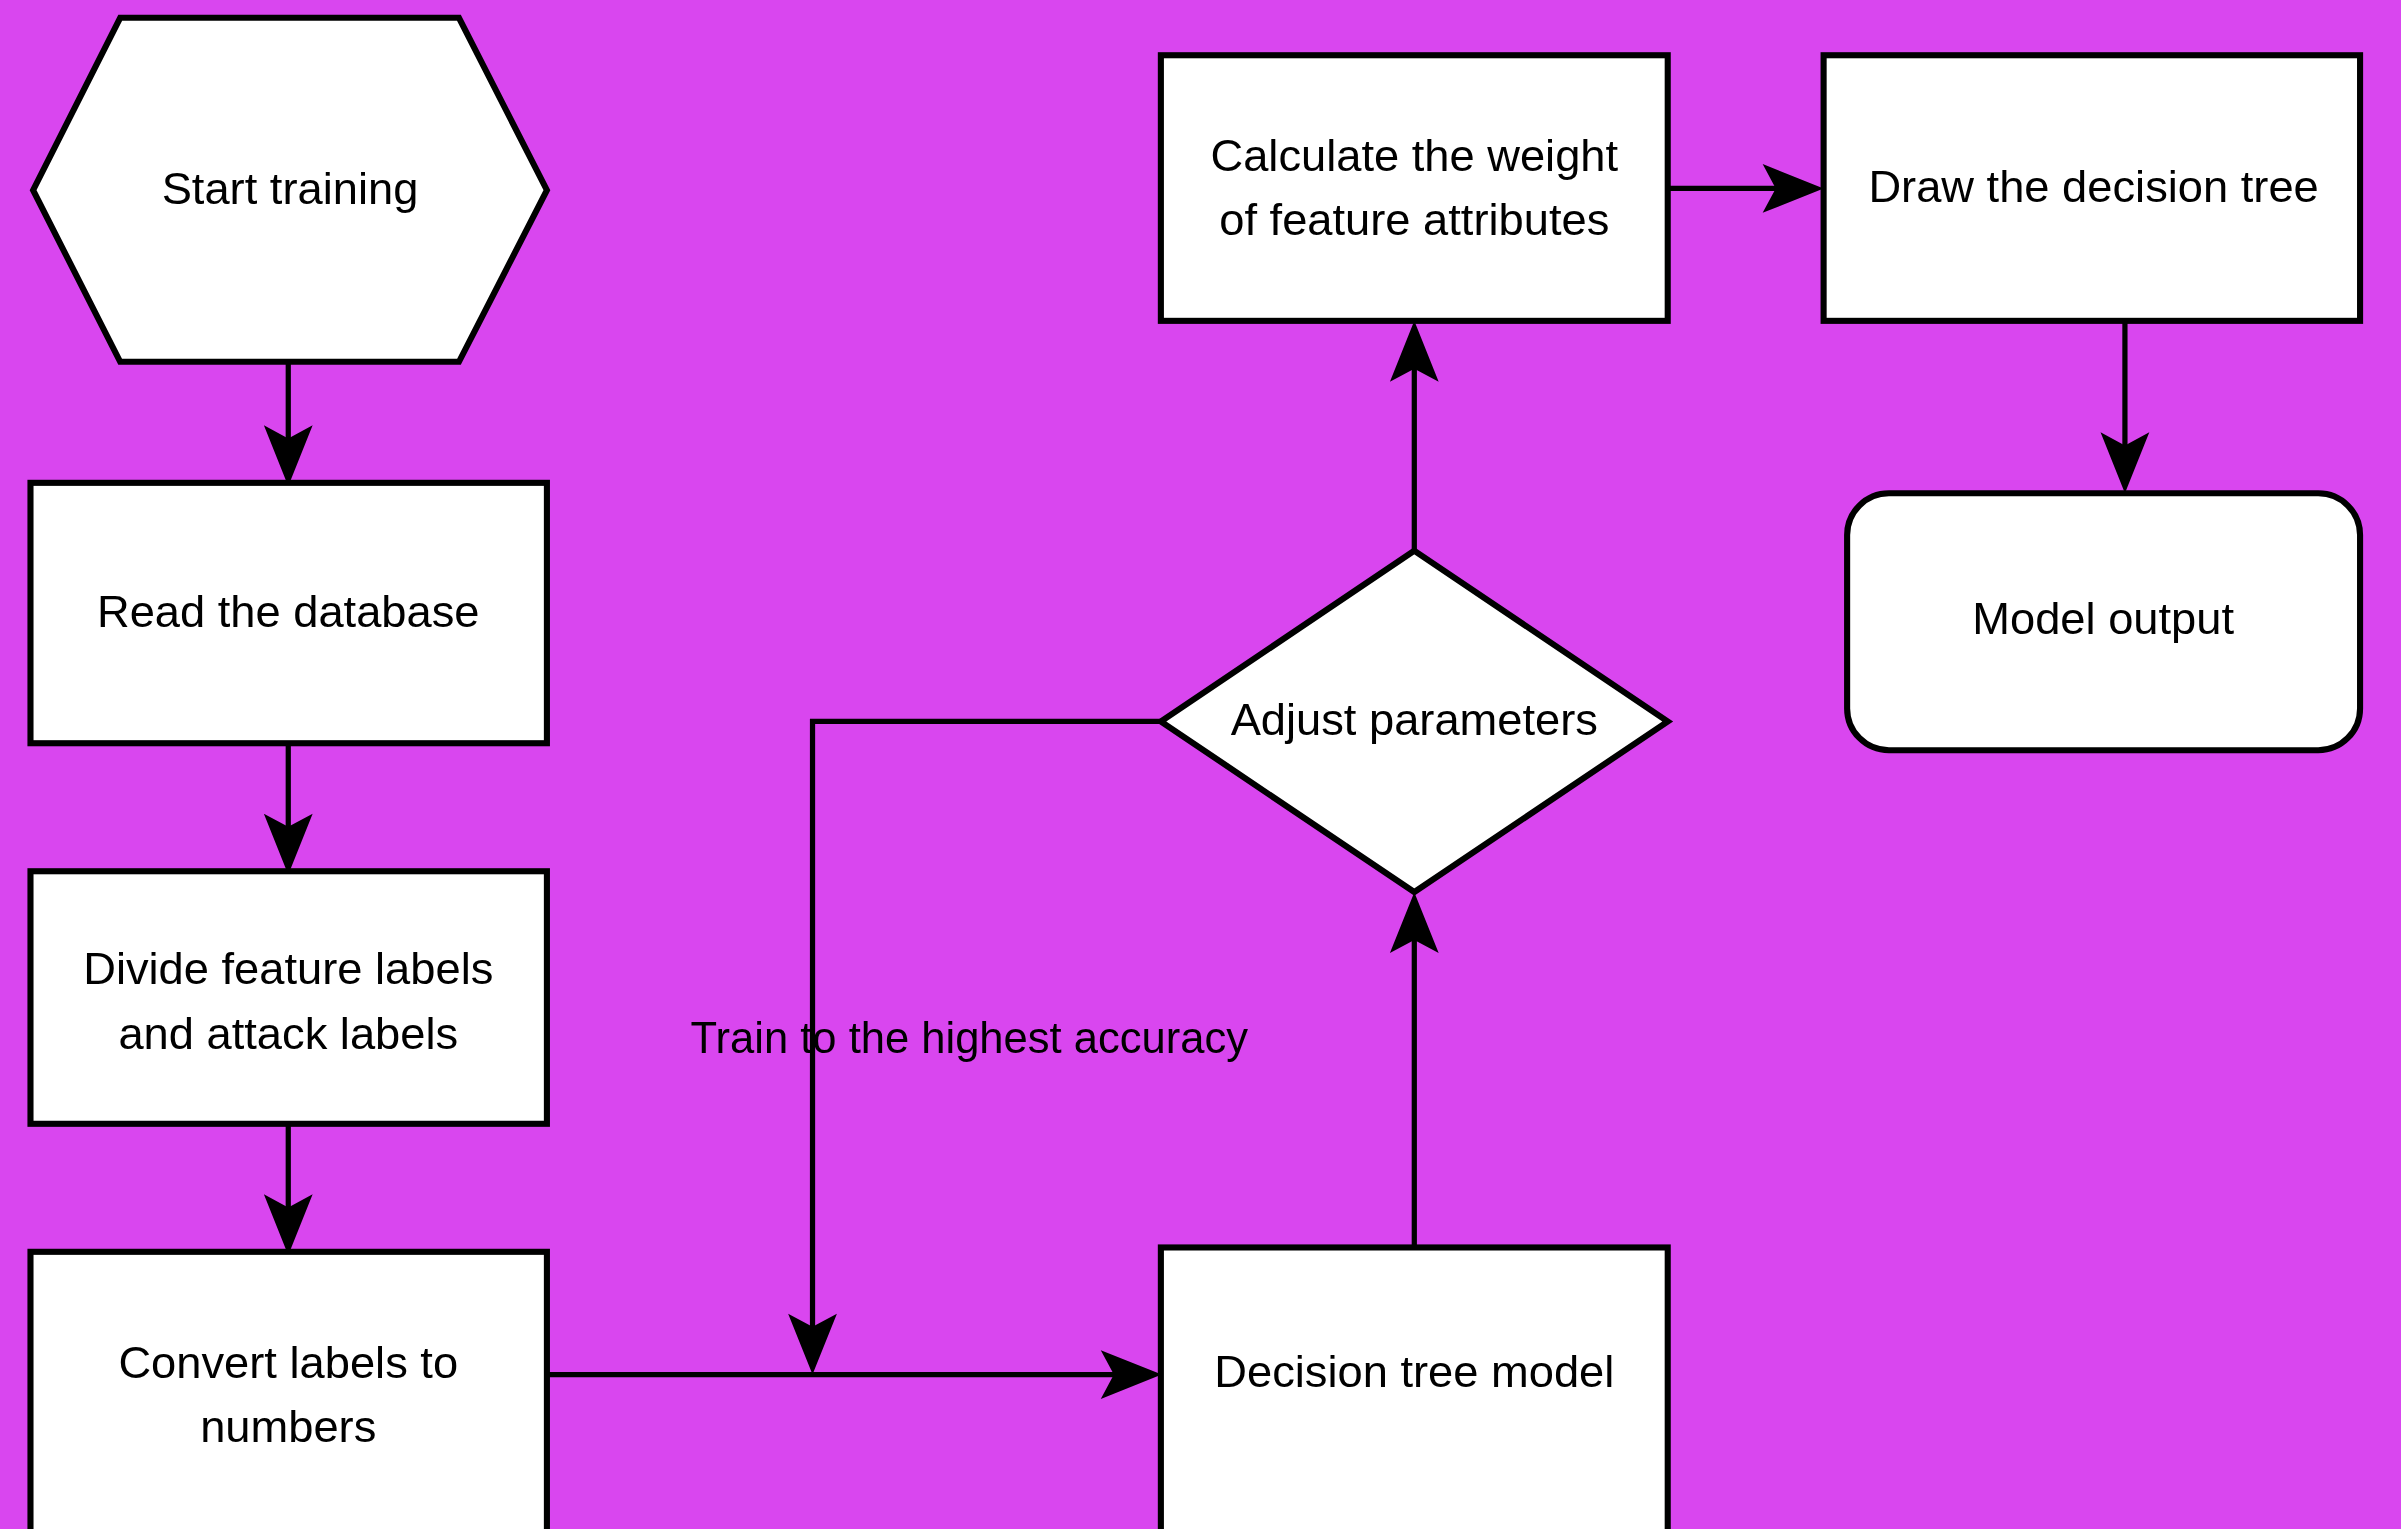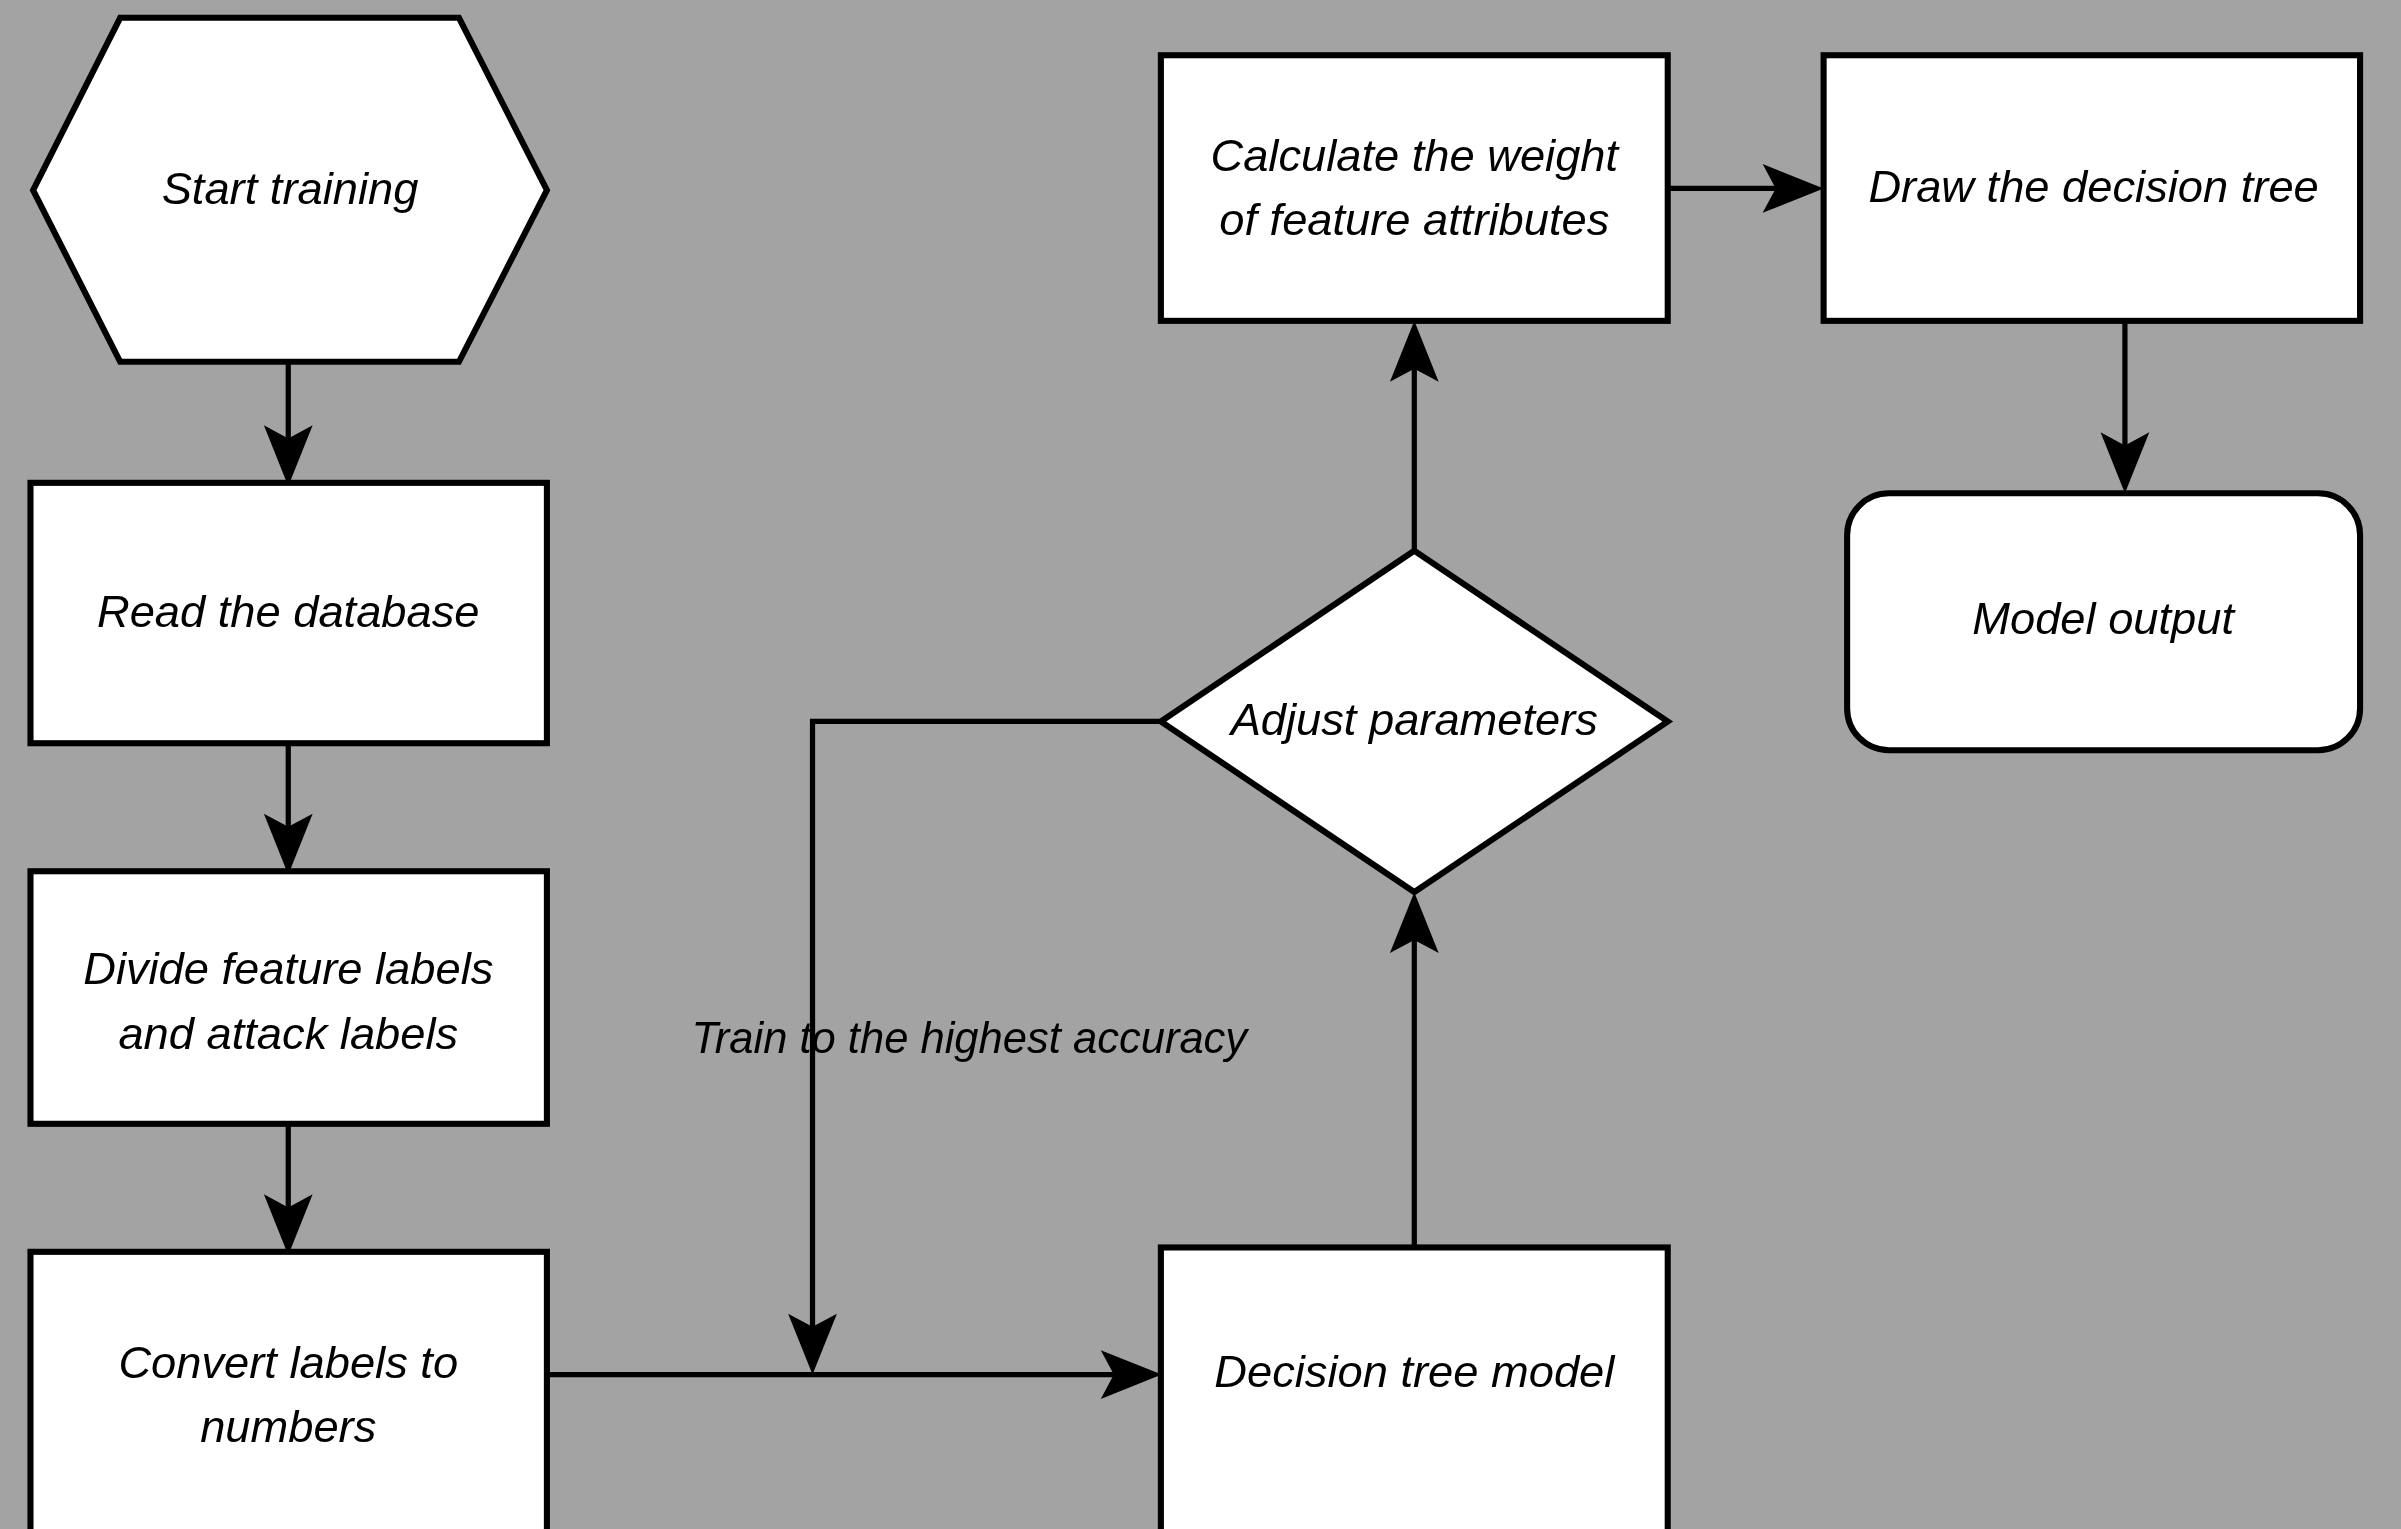--- a/index.html
+++ b/index.html
@@ -5,24 +5,23 @@
 <style>
   html, body {
     margin: 0;
     padding: 0;
     background: #ffffff;
   }
   #canvas {
     position: relative;
     width: 2401px;
     height: 1530px;
-    background: #a3a3a3;
+    background: #d946ef;
     overflow: hidden;
     font-family: "Liberation Sans", sans-serif;
-    font-style: italic;
   }
   #canvas svg {
     position: absolute;
     top: 0;
     left: 0;
     width: 2401px;
     height: 1530px;
   }
   .shape-label {
     font-family: "Liberation Sans", sans-serif;

